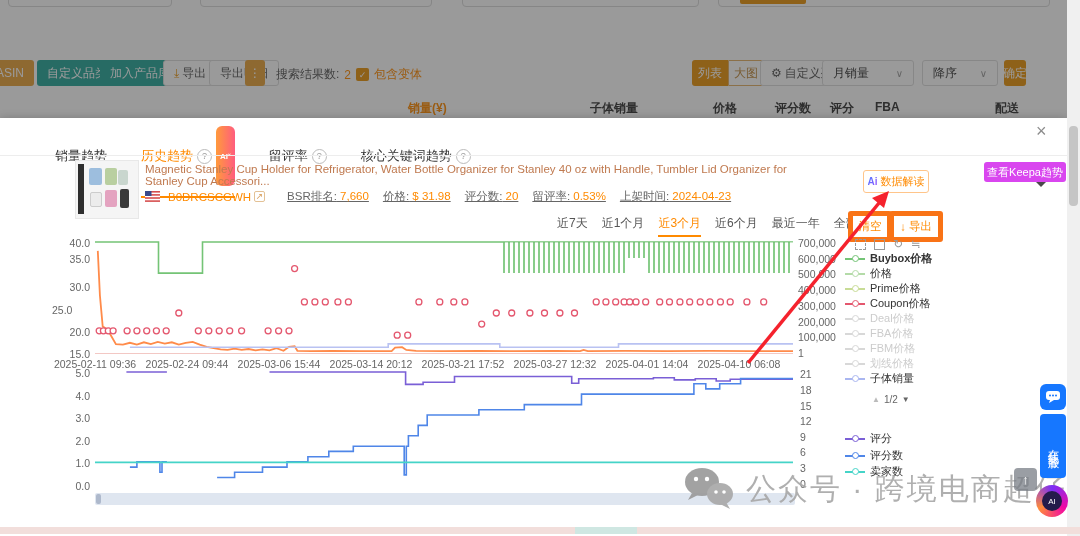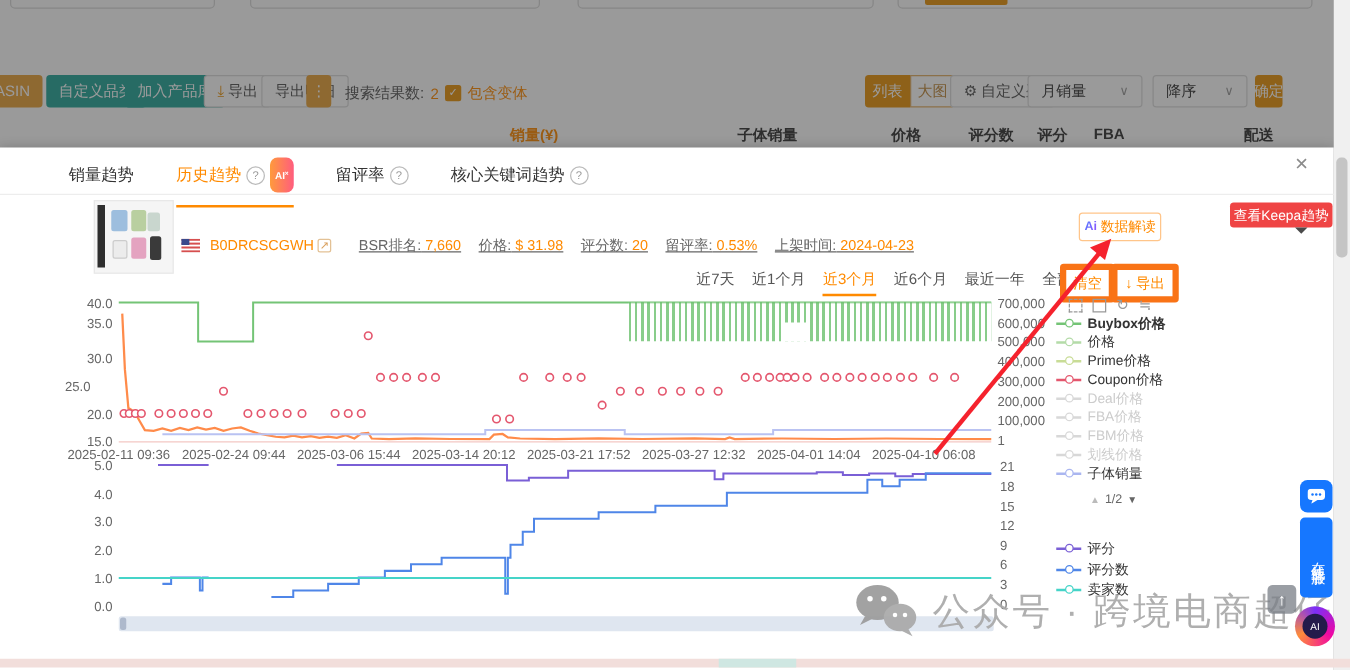--- a/index.html
+++ b/index.html
@@ -18,35 +18,35 @@
   .chev{color:#999;font-size:10px;margin-left:6px;}
   .hdrcol{position:absolute;top:100px;font-size:12px;color:#333;font-weight:bold;}
   #dim{position:absolute;inset:0;background:rgba(40,40,40,0.47);}
   
   #modal{position:absolute;left:0;top:118px;width:1067px;height:418px;background:#fff;box-shadow:0 2px 10px rgba(0,0,0,.3);}
   #tabs{position:absolute;left:55px;top:8px;display:flex;gap:34px;font-size:13px;color:#333;}
   .tab{display:flex;align-items:center;gap:4px;padding-bottom:10px;cursor:pointer;border-bottom:2px solid transparent;}
   .tab.active{color:#ff8a00;border-bottom-color:#ff8a00;}
   .qm{display:inline-flex;width:13px;height:13px;border:1px solid #bbb;border-radius:50%;color:#999;
       font-size:9px;align-items:center;justify-content:center;}
-  .aibadge{display:inline-flex;align-items:center;height:28px;padding:0 4px;border-radius:6px;color:#fff;
+  .aibadge{display:inline-flex;align-items:center;height:28px;padding:16px 4px;border-radius:6px;color:#fff;
       font-size:8px;font-weight:bold;background:linear-gradient(90deg,#ff9a3c,#ff5d7e);}
   #tabline{position:absolute;left:0;top:37px;width:1067px;height:1px;background:#ededed;}
   #closeX{position:absolute;left:1036px;top:3px;font-size:18px;color:#8c8c8c;cursor:pointer;}
   
   #thumb{position:absolute;left:75px;top:42px;width:62px;height:57px;background:#f5f5f5;border:1px solid #e8e8e8;}
   #ptitle{position:absolute;left:145px;top:45px;width:660px;font-size:11.5px;color:#c07a50;}
   #pinfo{position:absolute;left:145px;top:71px;display:flex;align-items:center;gap:8px;font-size:11.5px;color:#666;}
   .fval{color:#ff8a00;}
   .fpair{margin-left:14px;text-decoration:underline;}
   #aibtn{position:absolute;left:863px;top:52px;width:64px;height:21px;border:1px solid #ffc58a;border-radius:3px;
       display:flex;align-items:center;justify-content:center;gap:3px;font-size:11px;color:#ff8a00;background:#fff;cursor:pointer;}
   .aimark{font-size:10px;font-weight:bold;color:#5b6bf0;background:linear-gradient(120deg,#4f7bff,#9b4fff);
       -webkit-background-clip:text;background-clip:text;-webkit-text-fill-color:transparent;}
-  #ktip{position:absolute;left:984px;top:44px;width:82px;height:20px;background:#ef4444;color:#fff;font-size:11px;
+  #ktip{position:absolute;left:984px;top:44px;width:82px;height:20px;background:#d946ef;color:#fff;font-size:11px;
       border-radius:3px;display:flex;align-items:center;justify-content:center;}
   #ktip:after{content:"";position:absolute;left:52px;top:20px;border:5px solid transparent;border-top-color:#4a4a4a;}
   
   #ranges{position:absolute;left:557px;top:97px;display:flex;gap:14px;font-size:12px;color:#555;}
   .rng{padding-bottom:3px;cursor:pointer;border-bottom:2px solid transparent;}
   .rng.active{color:#ff8a00;border-bottom-color:#ff8a00;}
   .mbtn{position:absolute;top:93px;height:21px;border:5px solid #f97316;border-radius:3px;background:#fff;color:#ff8a00;
       font-size:11.5px;display:flex;align-items:center;justify-content:center;gap:3px;cursor:pointer;}
   #toolbox{position:absolute;left:855px;top:121px;display:flex;gap:8px;align-items:center;color:#999;}
   .tbx{width:11px;height:11px;box-sizing:border-box;}
@@ -166,20 +166,21 @@
 
     <div id="thumb">
       <i class="abs" style="left:2px;top:3px;width:6px;height:50px;background:#2e2e2e;"></i>
       <i class="abs" style="left:13px;top:7px;width:13px;height:17px;background:#9dbede;border-radius:2px;"></i>
       <i class="abs" style="left:29px;top:7px;width:12px;height:17px;background:#b9cfa0;border-radius:2px;"></i>
       <i class="abs" style="left:42px;top:9px;width:10px;height:15px;background:#c9d6ce;border-radius:2px;"></i>
       <i class="abs" style="left:14px;top:31px;width:10px;height:13px;background:#ececec;border:1px solid #ccc;border-radius:2px;"></i>
       <i class="abs" style="left:29px;top:29px;width:12px;height:17px;background:#e4a3c0;border-radius:2px;"></i>
       <i class="abs" style="left:44px;top:28px;width:9px;height:19px;background:#3a3a3a;border-radius:2px;"></i>
     </div>
+    <div id="ptitle">Magnetic Stanley Cup Holder for Refrigerator, Water Bottle Organizer for Stanley 40 oz with Handle, Tumbler Lid Organizer for Stanley Cup Accessori...</div>
     <div id="pinfo">
       <svg width="15" height="11" viewBox="0 0 15 11">
         <rect width="15" height="11" fill="#fff"></rect>
         <g fill="#d64f4f">
             <rect y="0" width="15" height="1.6"></rect>
             <rect y="3.1" width="15" height="1.6"></rect>
             <rect y="6.2" width="15" height="1.6"></rect>
             <rect y="9.3" width="15" height="1.6"></rect>
           </g>
         <rect width="6.5" height="5" fill="#3a4a8c"></rect>

